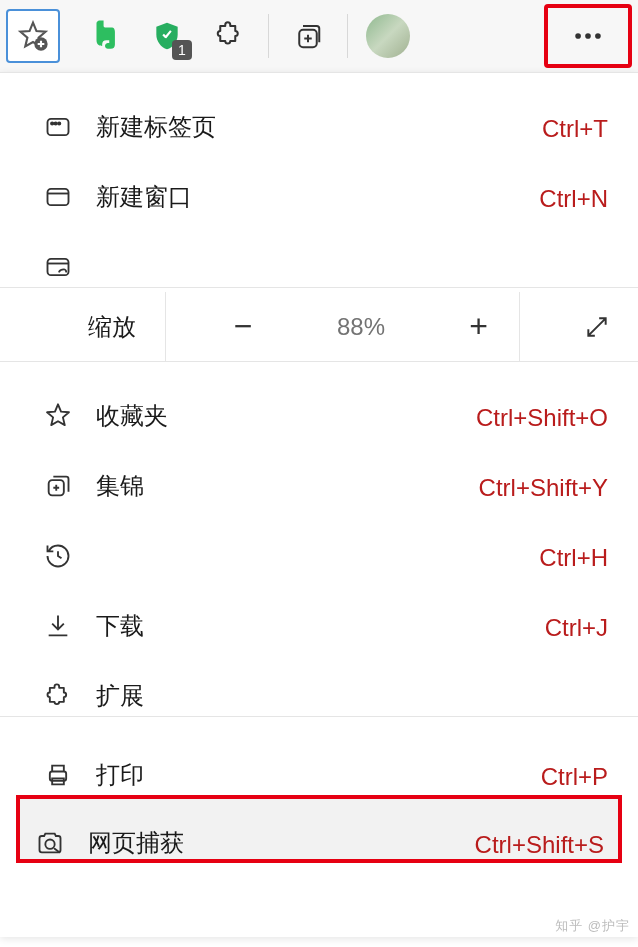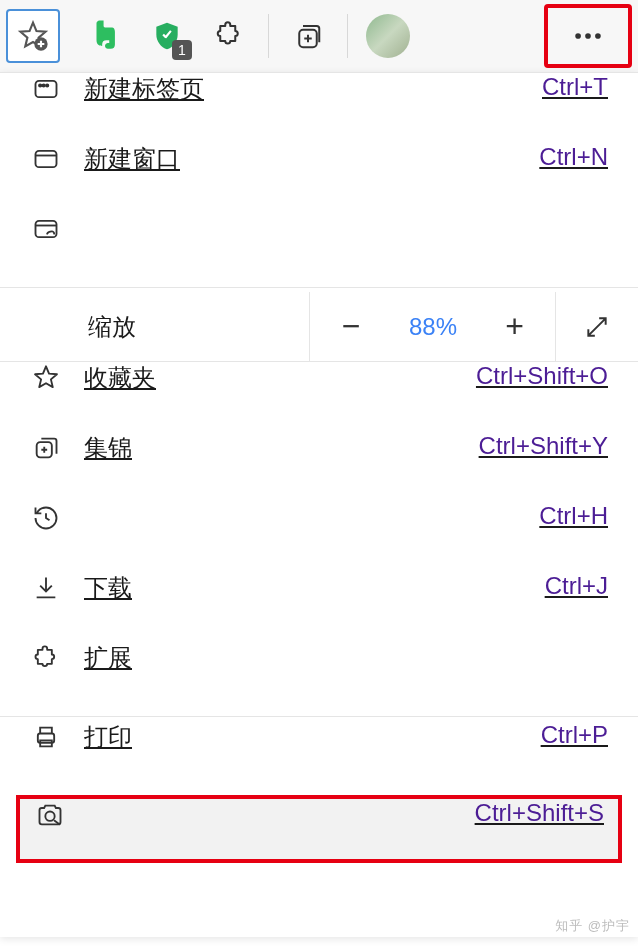--- a/index.html
+++ b/index.html
@@ -69,27 +69,26 @@
       background: linear-gradient(135deg, #8fb98f 0%, #c8d8c0 50%, #a0b090 100%);
       margin: 0 10px;
     }
     .menu {
       background: #fff;
       border-top: 1px solid #e5e5e5;
       box-shadow: 0 2px 8px rgba(0,0,0,0.1);
     }
     .menu-item {
       display: flex;
-      align-items: flex-start;
+      align-items: flex-end;
       height: 70px;
-      padding: 0 30px 0 30px;
+      padding: 0 30px 0 42px;
       font-size: 24px;
       color: #1a1a1a;
       position: relative;
-      text-decoration: underline;
     }
     .menu-item.highlighted-row {
       margin: 4px 16px;
       border: 4px solid #e60012;
       background: #f2f2f2;
       padding-left: 14px;
       padding-right: 14px;
       height: 68px;
     }
     .menu-icon {
@@ -100,37 +99,38 @@
       align-items: center;
       justify-content: center;
       flex-shrink: 0;
     }
     .menu-label {
       flex-shrink: 0;
     }
     .spacer { flex: 1; }
     .shortcut {
       font-size: 24px;
-      color: #4c1d95;
+      color: #b91c1c;
       white-space: nowrap;
     }
     .chevron {
       font-size: 24px;
       color: #555;
     }
     .divider {
       height: 1px;
       background: #e5e5e5;
       margin: 4px 0;
     }
     .zoom-row {
       display: flex;
       align-items: stretch;
       height: 70px;
       border-bottom: 1px solid #e5e5e5;
+      gap: 36px;
     }
     .zoom-label-cell {
       flex: 1;
       display: flex;
       align-items: center;
       padding-left: 88px;
       font-size: 24px;
       color: #1a1a1a;
       border-right: 1px solid #e5e5e5;
     }
@@ -143,21 +143,21 @@
       color: #333;
       font-weight: 300;
     }
     .zoom-btn.bordered { border-right: 1px solid #e5e5e5; }
     .zoom-value {
       width: 82px;
       display: flex;
       align-items: center;
       justify-content: center;
       font-size: 24px;
-      color: #3b82f6;
+      color: #737373;
     }
     .watermark {
       position: absolute;
       right: 8px;
       bottom: 12px;
       font-size: 13px;
       color: #bcbcbc;
       letter-spacing: 1px;
     }
     svg { display: block; }
@@ -333,20 +333,21 @@
   </div>
 
   <div class="menu-item highlighted-row">
     <span class="menu-icon">
       <svg width="28" height="28" viewBox="0 0 24 24" fill="none" stroke="#333" stroke-width="1.6">
           <path d="M3 8a2 2 0 012-2h2l1-2h8l1 2h2a2 2 0 012 2v10a2 2 0 01-2 2H5a2 2 0 01-2-2V8z"></path>
           <circle cx="12" cy="13" r="4"></circle>
           <path d="M16 17l4 3" stroke-linecap="round"></path>
         </svg>
     </span>
+    <span class="menu-label">网页捕获</span>
     <span class="spacer"></span>
     <span class="shortcut">Ctrl+Shift+S</span>
   </div>
 
   <div class="menu-item">
     
     
   </div>
 
 </div>

